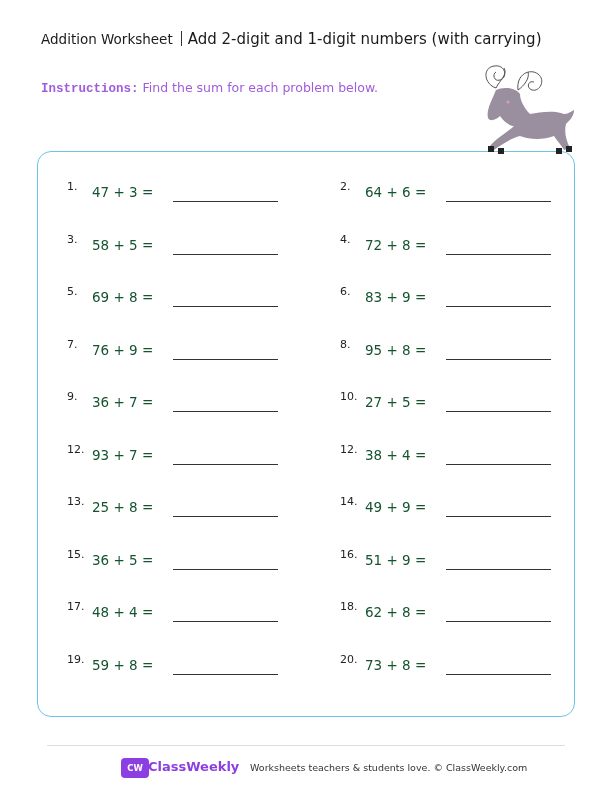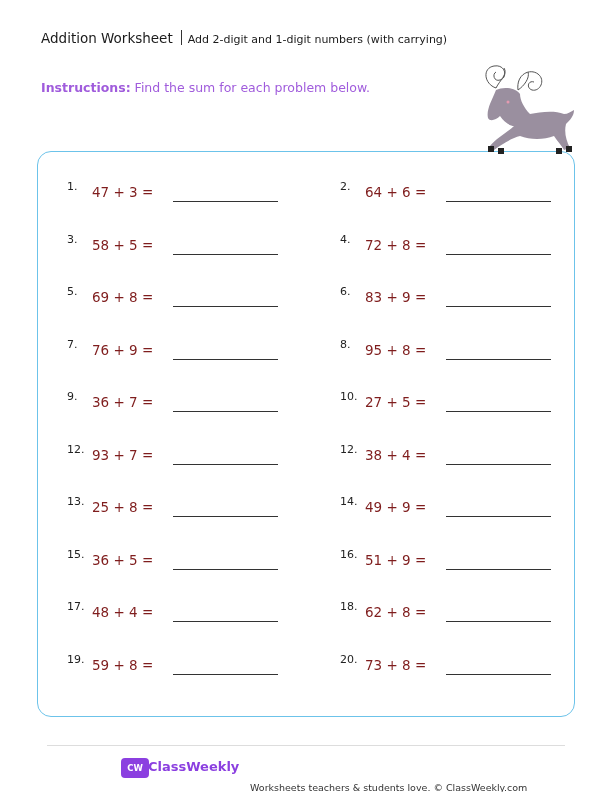--- a/index.html
+++ b/index.html
@@ -1,32 +1,32 @@
 <!DOCTYPE html>
 <html><head>
 <meta charset="utf-8">
 <style>
   html, body { margin:0; padding:0; background:#fff; }
   body { width:612px; height:792px; position:relative; overflow:hidden; font-family:"DejaVu Sans", sans-serif; color:#222; }
   .header { position:absolute; left:41px; top:30px; font-size:13.5px; white-space:nowrap; }
   .title { font-weight:normal; color:#1a1a1a; }
   .sep { display:inline-block; width:1px; height:15px; background:#333; margin:0 6px -2px 8px; }
-  .subtitle { font-size:11px; color:#1a1a1a; }
+  .subtitle { font-size:15px; color:#1a1a1a; }
   .instr { position:absolute; left:41px; top:80px; font-size:12.5px; color:#a05cdc; }
-  .instr b { font-weight:bold; }
+  .instr b { font-weight:bold;font-family:Liberation Mono, monospace; }
   .panel { position:absolute; left:37px; top:151px; width:538px; height:566px; border:1.5px solid #6cc3ea; border-radius:14px; box-sizing:border-box; }
   .goat { position:absolute; left:474px; top:60px; width:110px; height:105px; }
   .prob { position:absolute; height:22px; font-size:13.5px; white-space:nowrap; }
   .num { position:absolute; left:0; top:-4px; font-size:11px; color:#222; }
-  .expr { position:absolute; left:25px; top:0; color:#7f1d1d; }
+  .expr { position:absolute; left:25px; top:0; color:#14532d; }
   .ans { position:absolute; left:106px; top:17px; width:105px; border-bottom:1.3px solid #333; }
   .footline { position:absolute; left:47px; top:745px; width:518px; height:1px; background:#ddd; }
   .logo { position:absolute; left:121px; top:758px; width:28px; height:20px; background:#8b3fe0; border-radius:4px; color:#fff; font-size:8.5px; font-weight:bold; text-align:center; line-height:20px; }
   .brand { position:absolute; left:148px; top:759px; font-size:13px; font-weight:bold; color:#8b3fe0; }
-  .tag { position:absolute; left:250px; top:762px; font-size:9.5px; color:#333; white-space:nowrap;margin-top:20px; }
+  .tag { position:absolute; left:250px; top:762px; font-size:9.5px; color:#333; white-space:nowrap; }
 </style>
 </head>
 <body>
 
 <div class="header">
   <span class="title">Addition Worksheet</span><span class="sep"></span><span class="subtitle">Add 2-digit and 1-digit numbers (with carrying)</span>
 </div>
 
 <div class="instr">
   <b>Instructions:</b><span> Find the sum for each problem below.</span>

